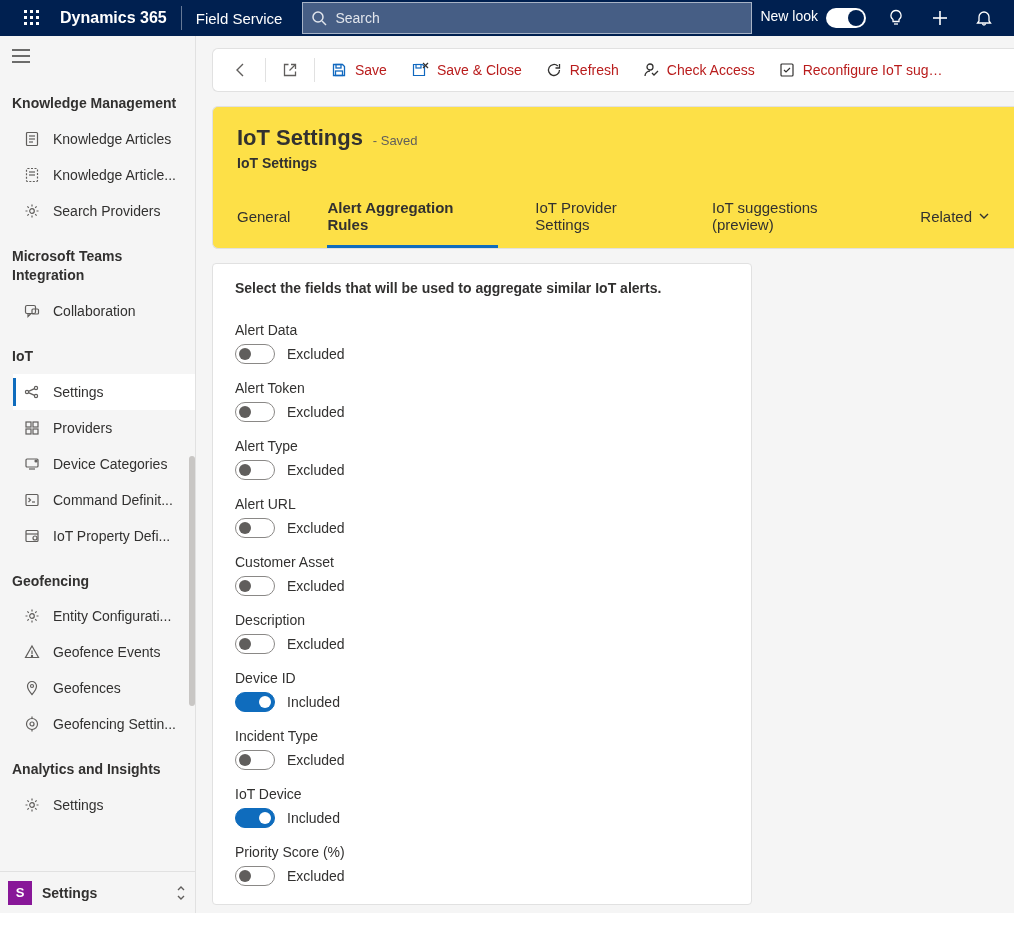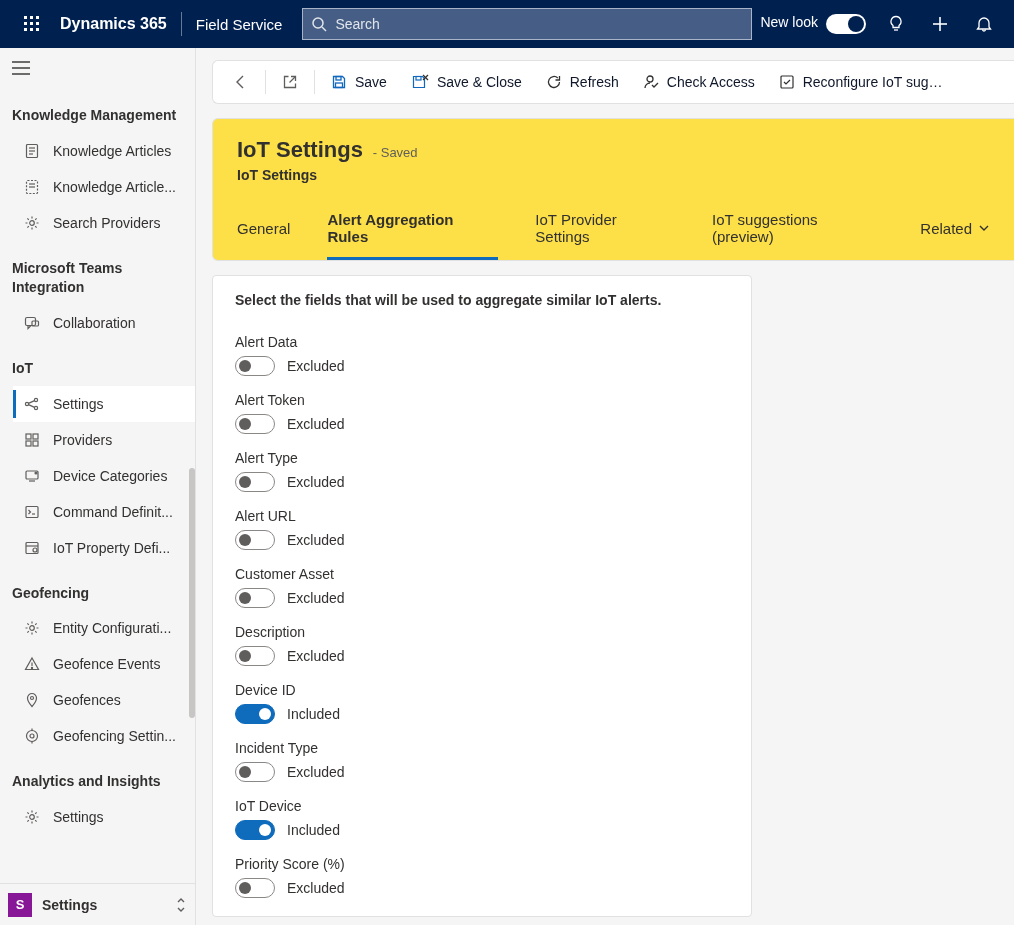--- a/index.html
+++ b/index.html
@@ -12,21 +12,21 @@
       font-size: 14px;
       color: #323130;
       background: #fff;
       width: 1014px;
       height: 925px;
       overflow: hidden;
     }
 
     
     .navbar {
-      height: 48px;
+      height: 36px;
       background: #002050;
       color: #fff;
       display: flex;
       align-items: center;
       padding: 0 8px;
     }
     .navbar .waffle {
       width: 48px;
       height: 48px;
       display: flex;
@@ -230,21 +230,21 @@
       align-items: center;
       padding: 0 8px;
     }
     .cmdbtn {
       height: 44px;
       padding: 0 12px;
       display: flex;
       align-items: center;
       gap: 8px;
       cursor: pointer;
-      color: #0f172a;
+      color: #b91c1c;
       font-size: 14px;
     }
     .cmdsep {
       width: 1px;
       height: 24px;
       background: #e1e1e1;
       margin: 0 4px;
     }
     .cmdbtn svg { flex-shrink: 0; }
     .cmdbtn .txt {

